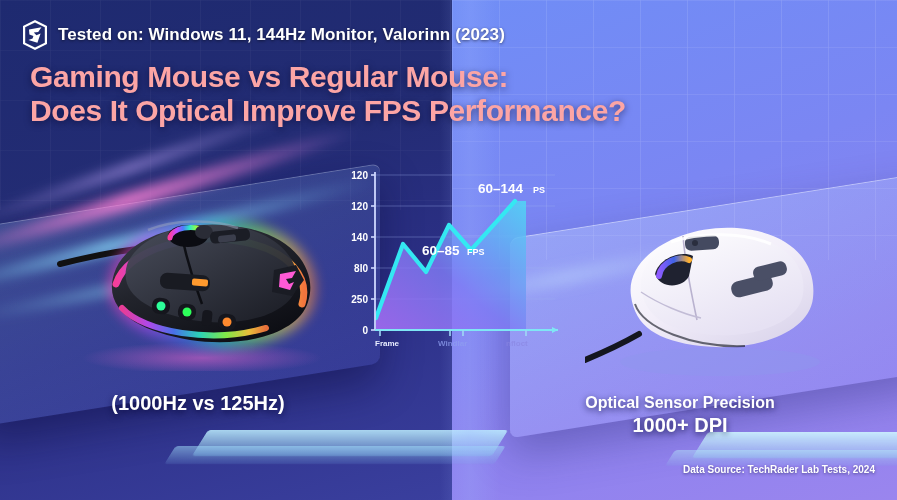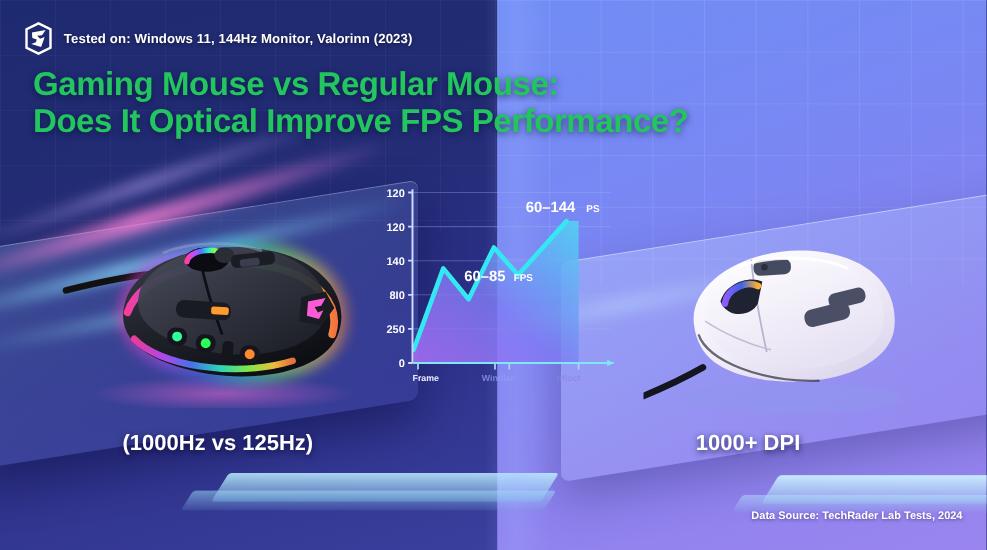--- a/index.html
+++ b/index.html
@@ -54,24 +54,24 @@
     background:linear-gradient(180deg,rgba(205,245,255,.9),rgba(140,200,235,.35));}
   .edge-r2{left:670px;top:450px;width:330px;transform:skewX(-32deg);height:16px;
     background:linear-gradient(180deg,rgba(180,230,250,.5),rgba(120,170,225,.12));}
 
   .vglow{position:absolute;left:440px;top:0;width:60px;height:500px;
     background:linear-gradient(90deg,rgba(120,150,255,0),rgba(160,180,255,.22),rgba(140,160,255,0));}
 
   
   .header{position:absolute;left:22px;top:20px;display:flex;align-items:center;gap:10px;z-index:20;}
   .logo{width:26px;height:30px;}
-  .header-text{color:#ffffff;font-size:12px;font-weight:bold;letter-spacing:.1px;
+  .header-text{color:#ffffff;font-size:17px;font-weight:bold;letter-spacing:.1px;
     text-shadow:0 1px 3px rgba(0,0,0,.5);white-space:nowrap;}
 
-  .title{position:absolute;left:30px;top:60px;z-index:20;color:#22c55e;font-weight:bold;
+  .title{position:absolute;left:30px;top:60px;z-index:20;color:#fca5a5;font-weight:bold;
     font-size:30px;line-height:34px;letter-spacing:-.4px;
     text-shadow:0 2px 7px rgba(8,10,50,.6);white-space:nowrap;}
   .title span{display:block;}
 
   
   .mouse-l{position:absolute;left:52px;top:186px;width:290px;height:185px;z-index:12;}
   .mouse-r{position:absolute;left:585px;top:200px;width:260px;height:180px;z-index:12;}
 
   
   .chart{position:absolute;left:330px;top:160px;width:235px;height:195px;z-index:15;}
@@ -307,17 +307,18 @@
         <text class="dl-big" x="148" y="33">60–144</text>
         <text class="dl-sm" x="203" y="33">PS</text>
       </g>
     </svg>
   </div>
 
   <div class="cap cap-1">
     <span class="l2">(1000Hz vs 125Hz)</span>
   </div>
   <div class="cap cap-3">
+    <span class="l1">Optical Sensor Precision</span>
     <span class="l2">1000+ DPI</span>
   </div>
 
   <div class="src">Data Source:  TechRader Lab Tests, 2024</div>
 </div>
 
 </body></html>

